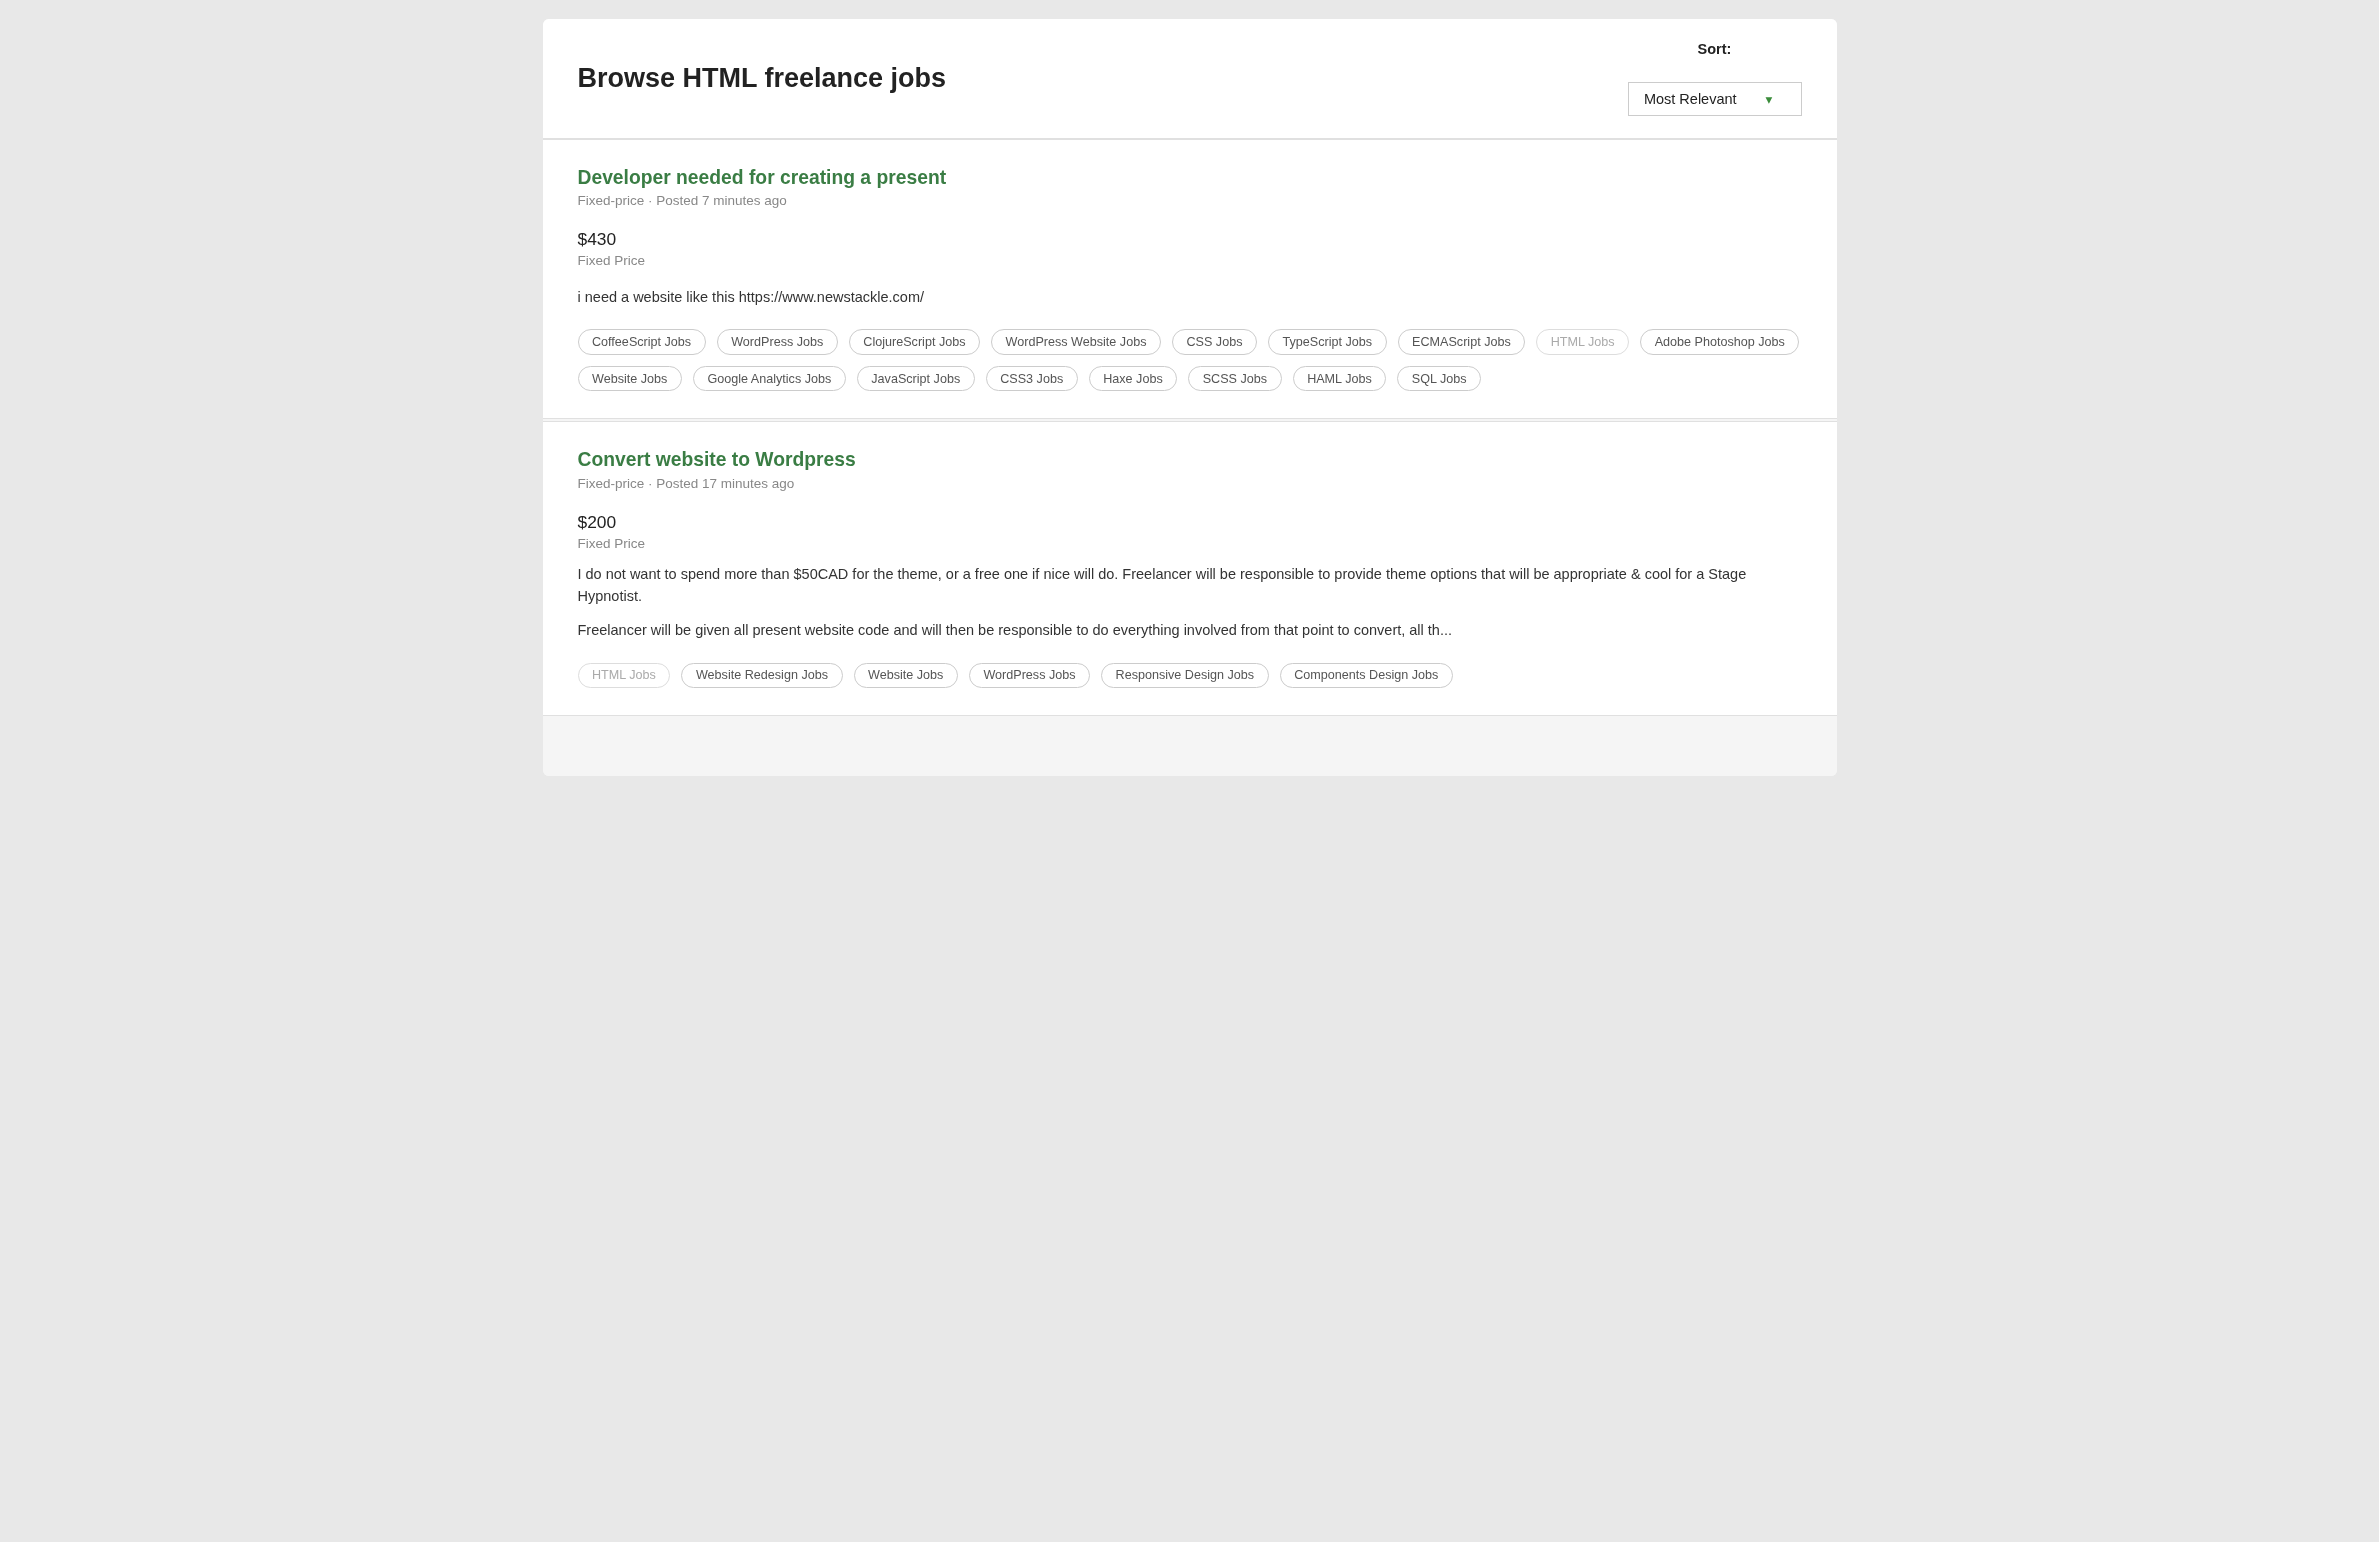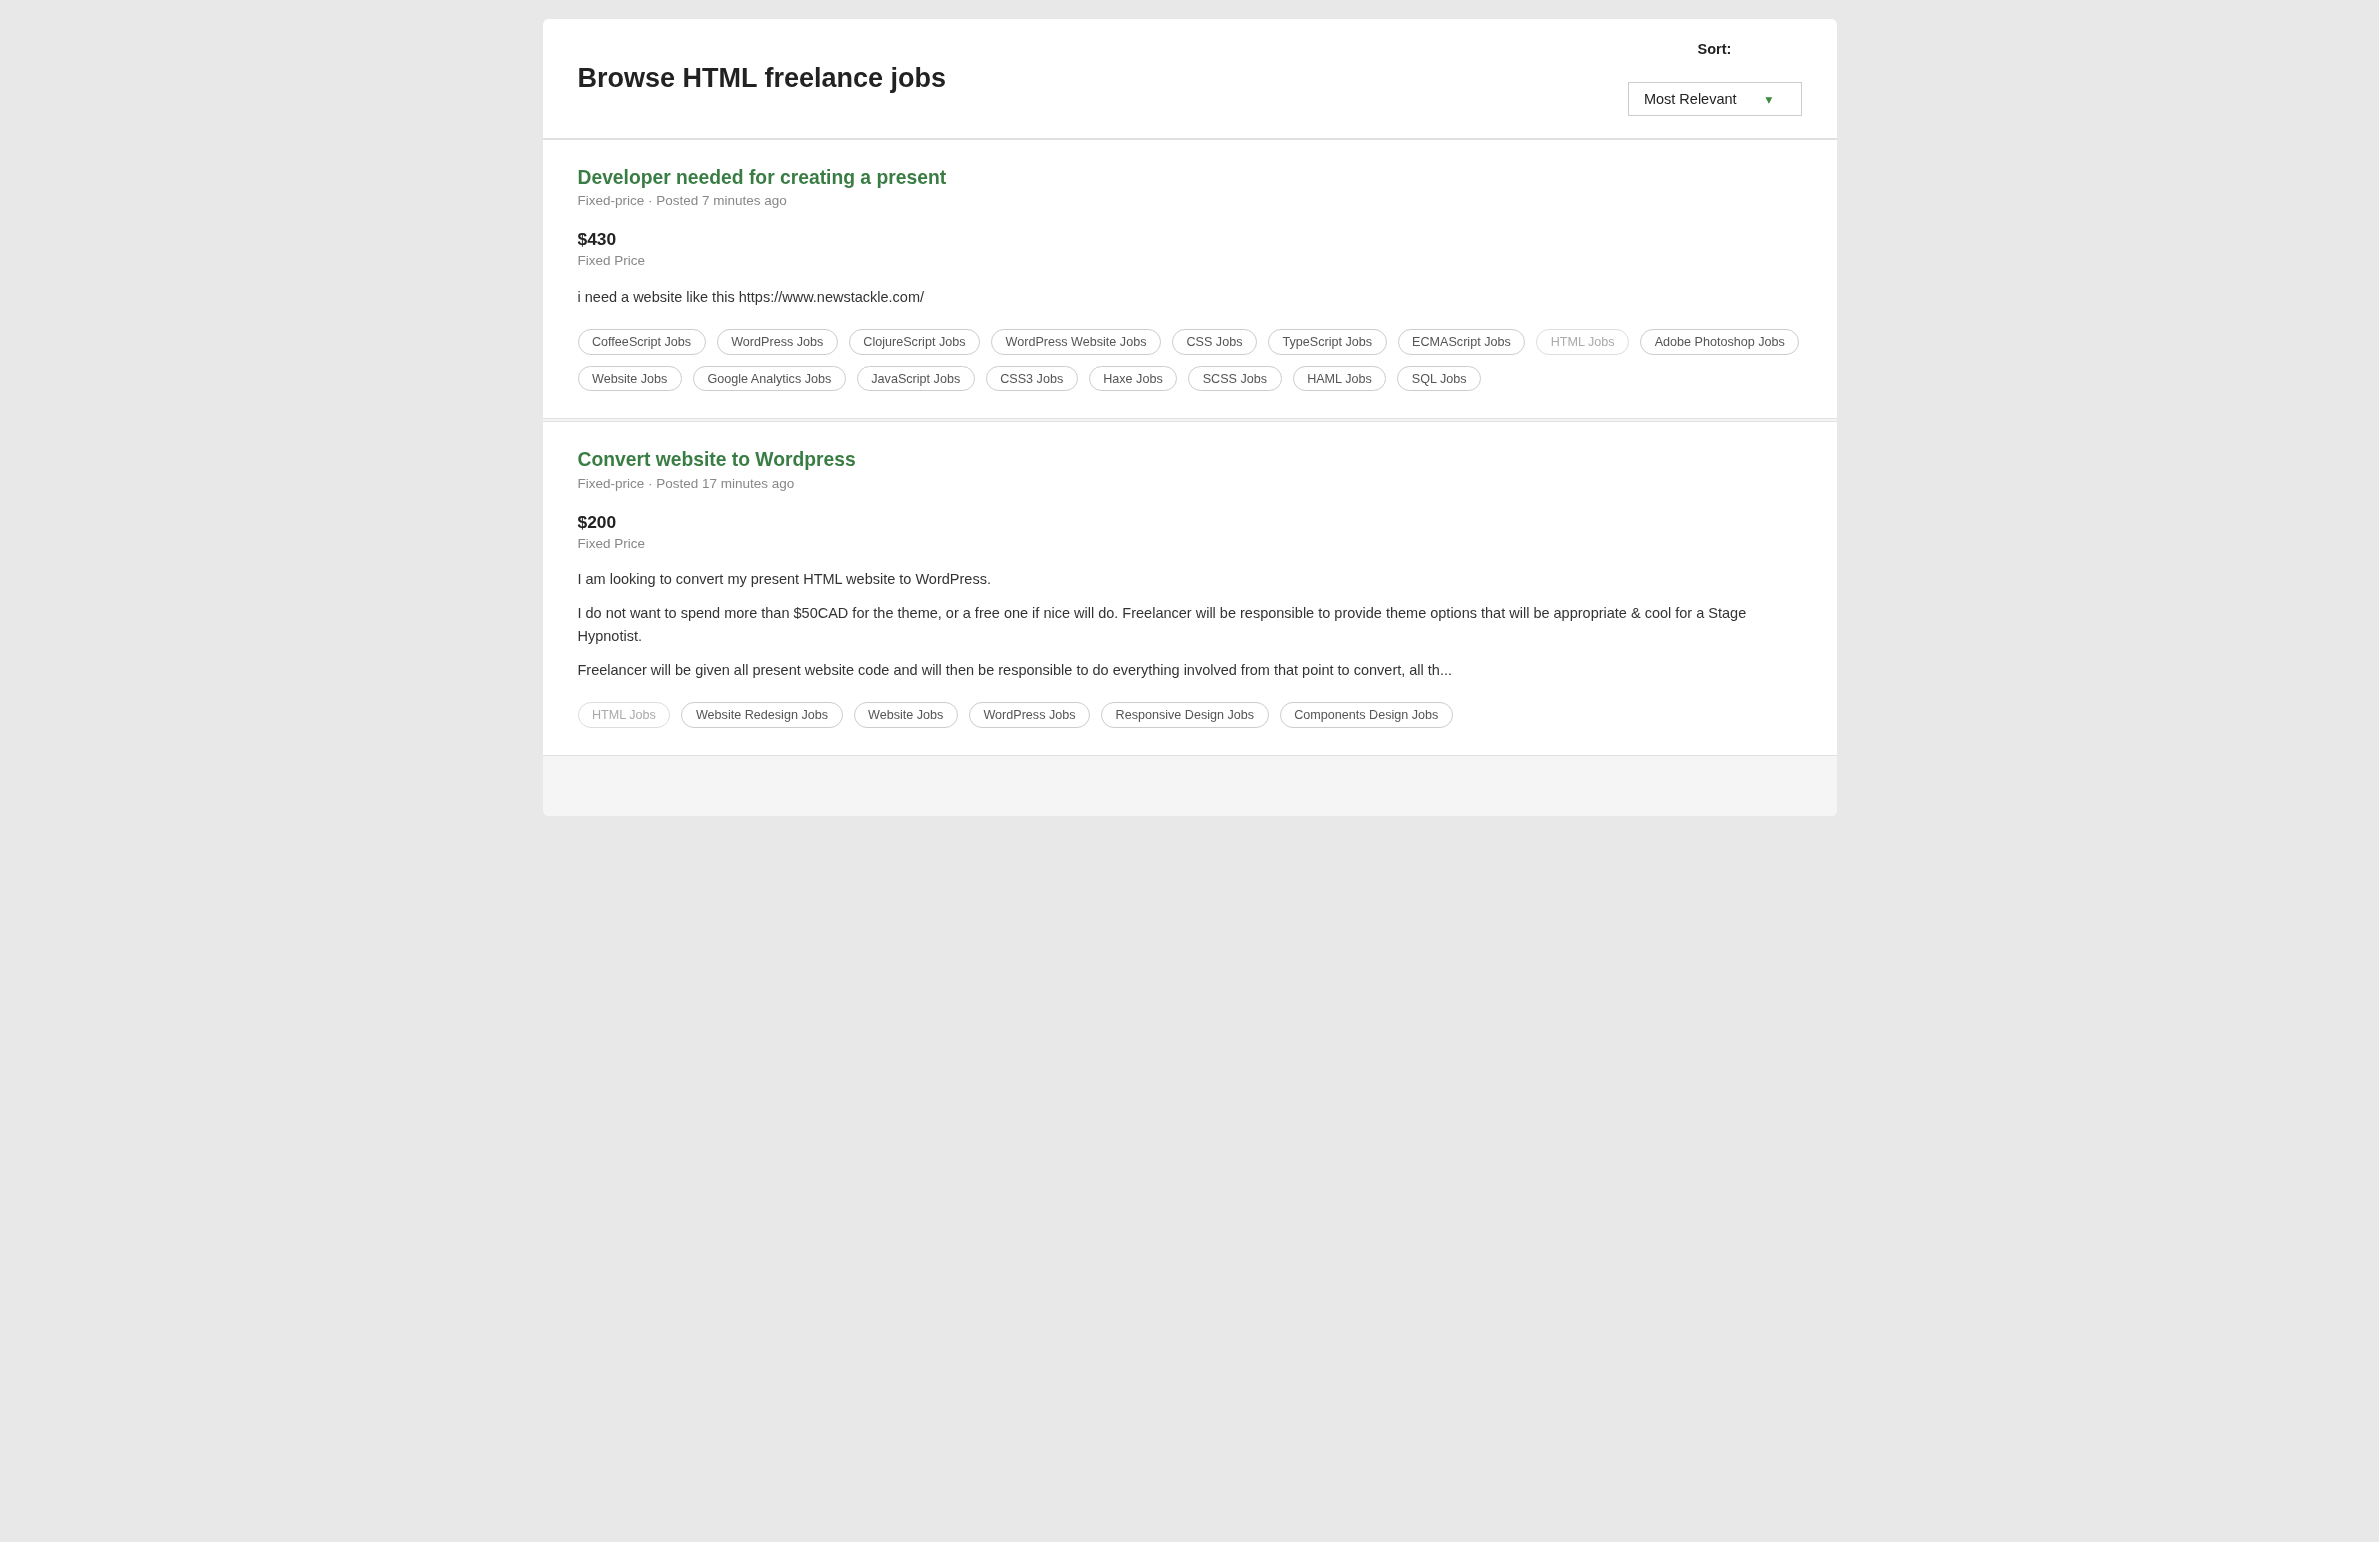--- a/index.html
+++ b/index.html
@@ -77,21 +77,21 @@
       text-decoration: none;
       cursor: pointer;
     }
     .job-meta {
       font-size: 13.5px;
       color: #888;
       margin-top: 4.8px;
     }
     .job-price {
       font-size: 17.4px;
-      font-weight: 700;
+      font-weight: 400;
       color: #222;
       margin-top: 21px;
     }
     .job-price-type {
       font-size: 13.5px;
       color: #888;
       margin-top: 2.9px;
     }
     .job-description {
       font-size: 14.5px;
@@ -170,21 +170,20 @@
           <span class="tag">SCSS Jobs</span>
           <span class="tag">HAML Jobs</span>
           <span class="tag">SQL Jobs</span>
         </div>
     </div>
       <div class="job-card">
       <a class="job-title">Convert website to Wordpress</a>
       <div class="job-meta">Fixed-price · Posted 17 minutes ago</div>
       <div class="job-price">$200</div>
       <div class="job-price-type">Fixed Price</div>
-      <p class="job-description">I am looking to convert my present HTML website to WordPress.</p>
       <p class="job-description job-description-extra">I do not want to spend more than $50CAD for the theme, or a free one if nice will do. Freelancer will be responsible to provide theme options that will be appropriate &amp; cool for a Stage Hypnotist.</p><p class="job-description job-description-extra">Freelancer will be given all present website code and will then be responsible to do everything involved from that point to convert, all th...</p>
       <div class="tags-row">
           <span class="tag muted">HTML Jobs</span>
           <span class="tag">Website Redesign Jobs</span>
           <span class="tag">Website Jobs</span>
           <span class="tag">WordPress Jobs</span>
           <span class="tag">Responsive Design Jobs</span>
           <span class="tag">Components Design Jobs</span>
         </div>
     </div>

